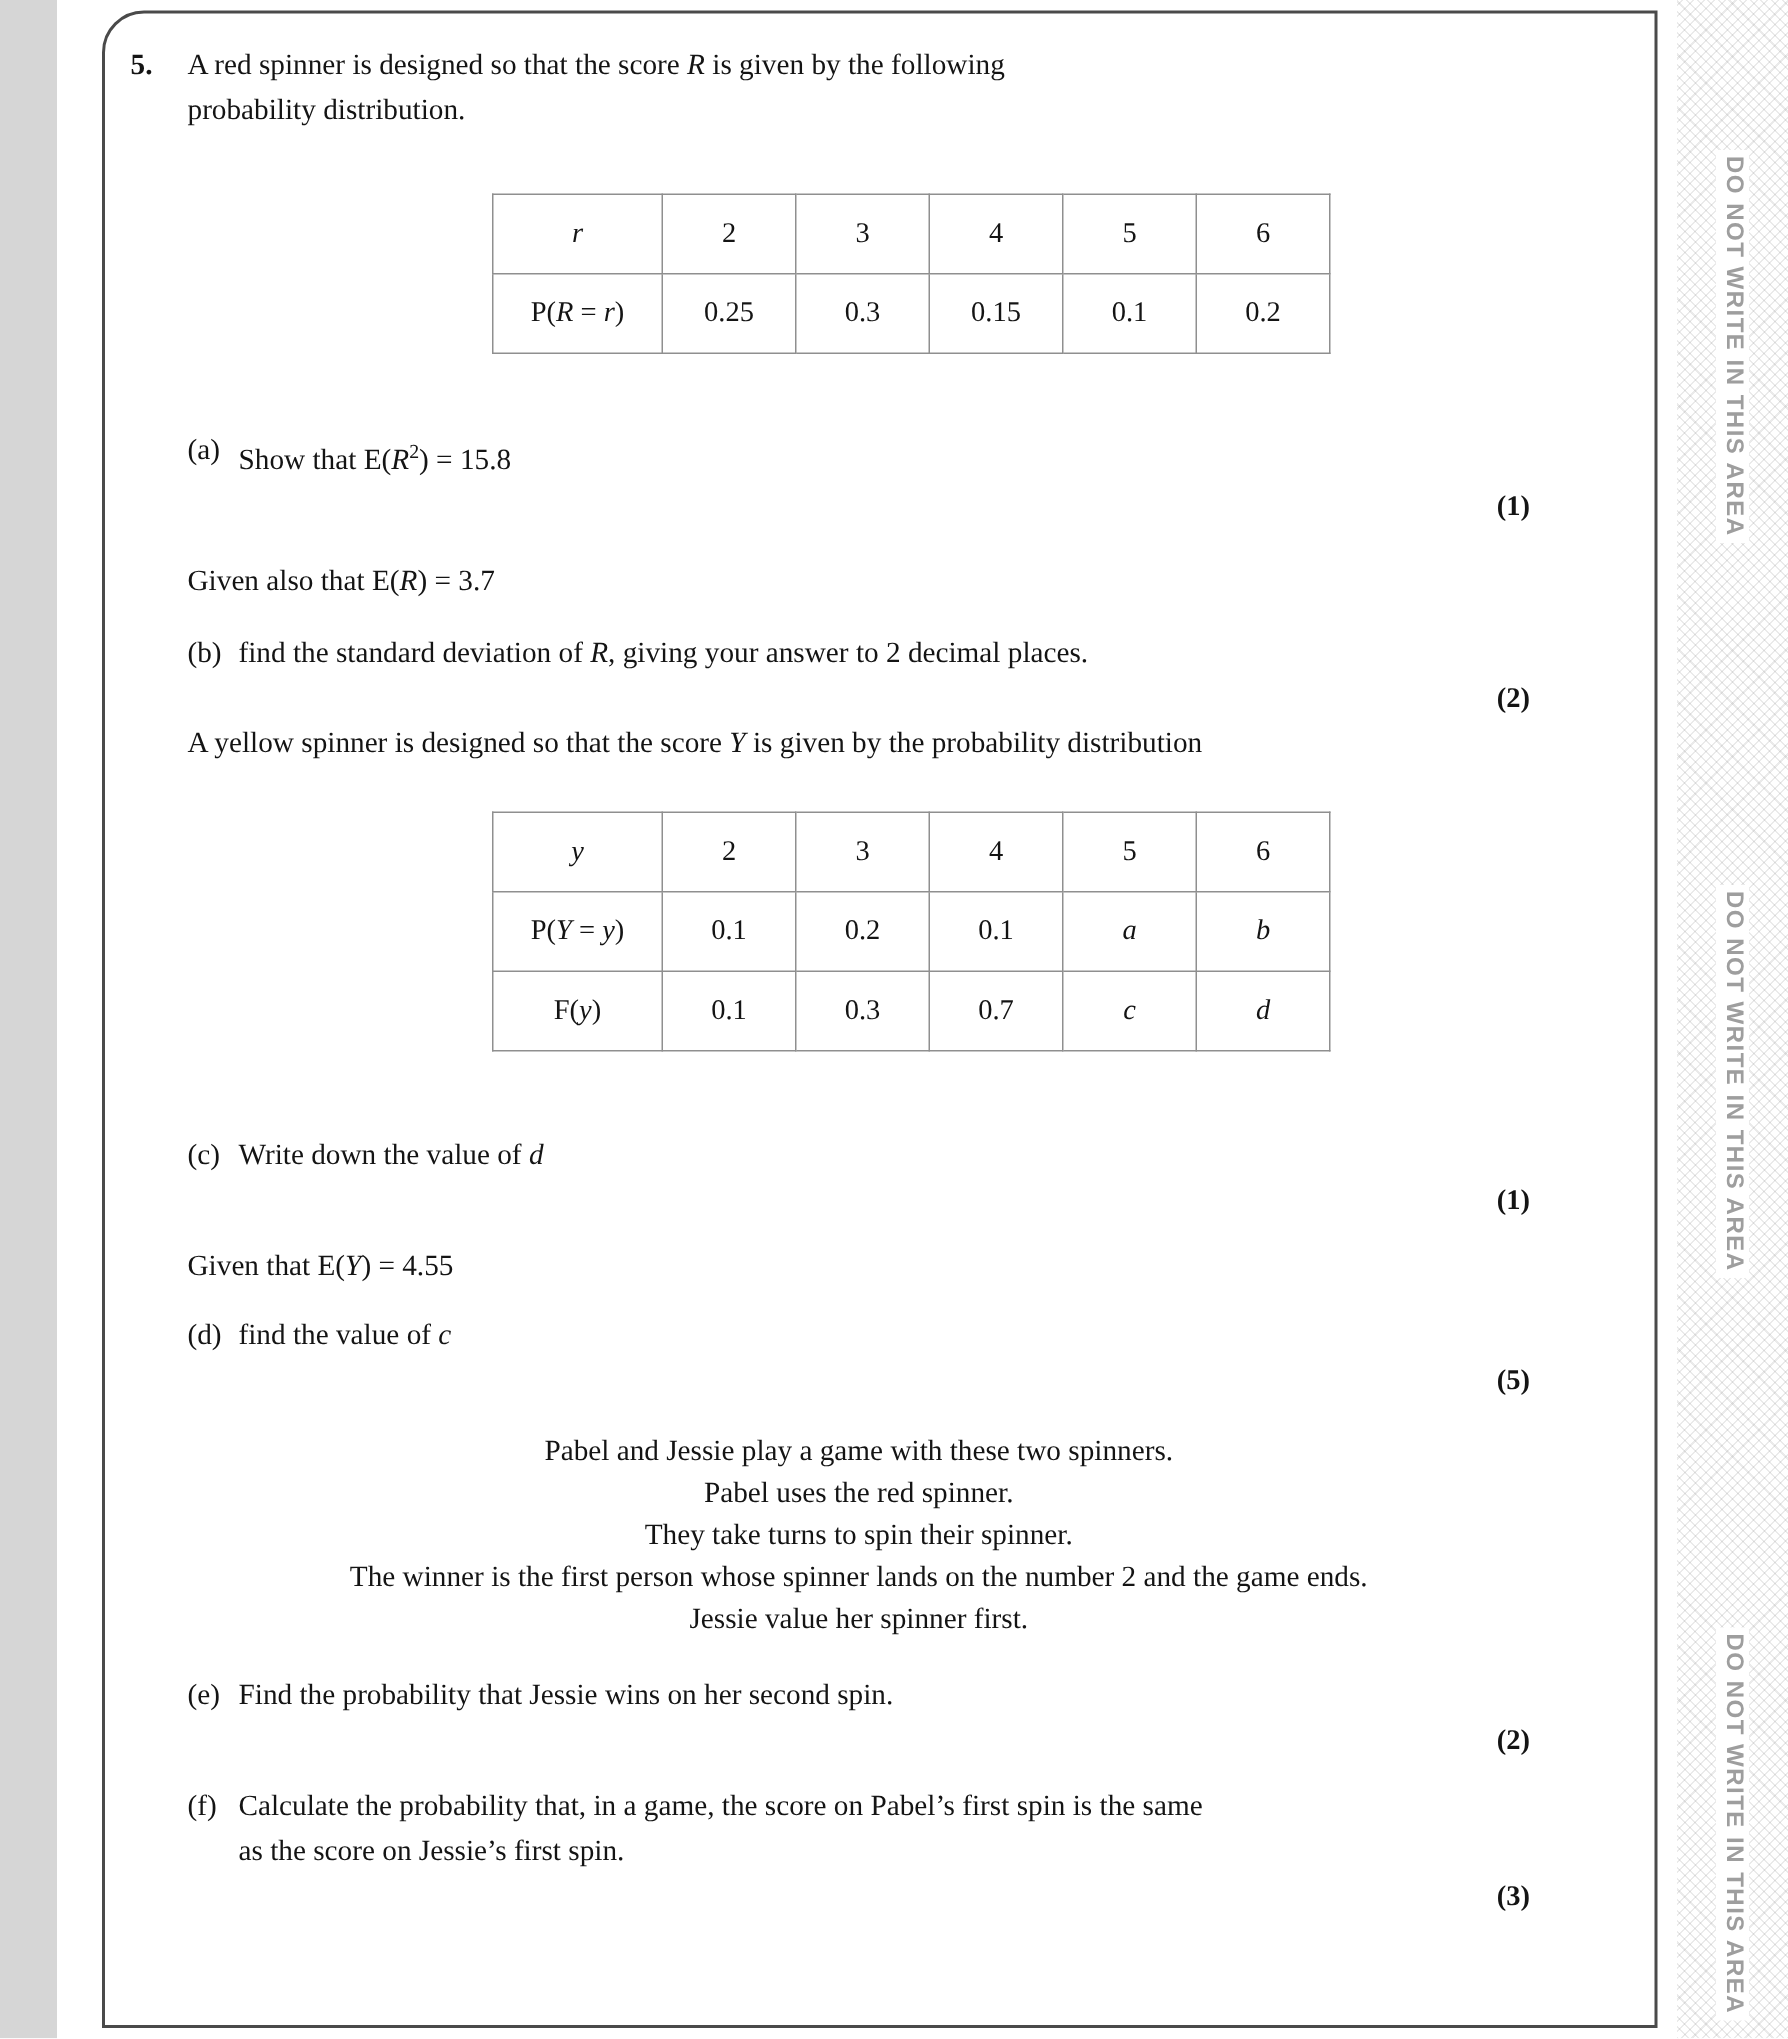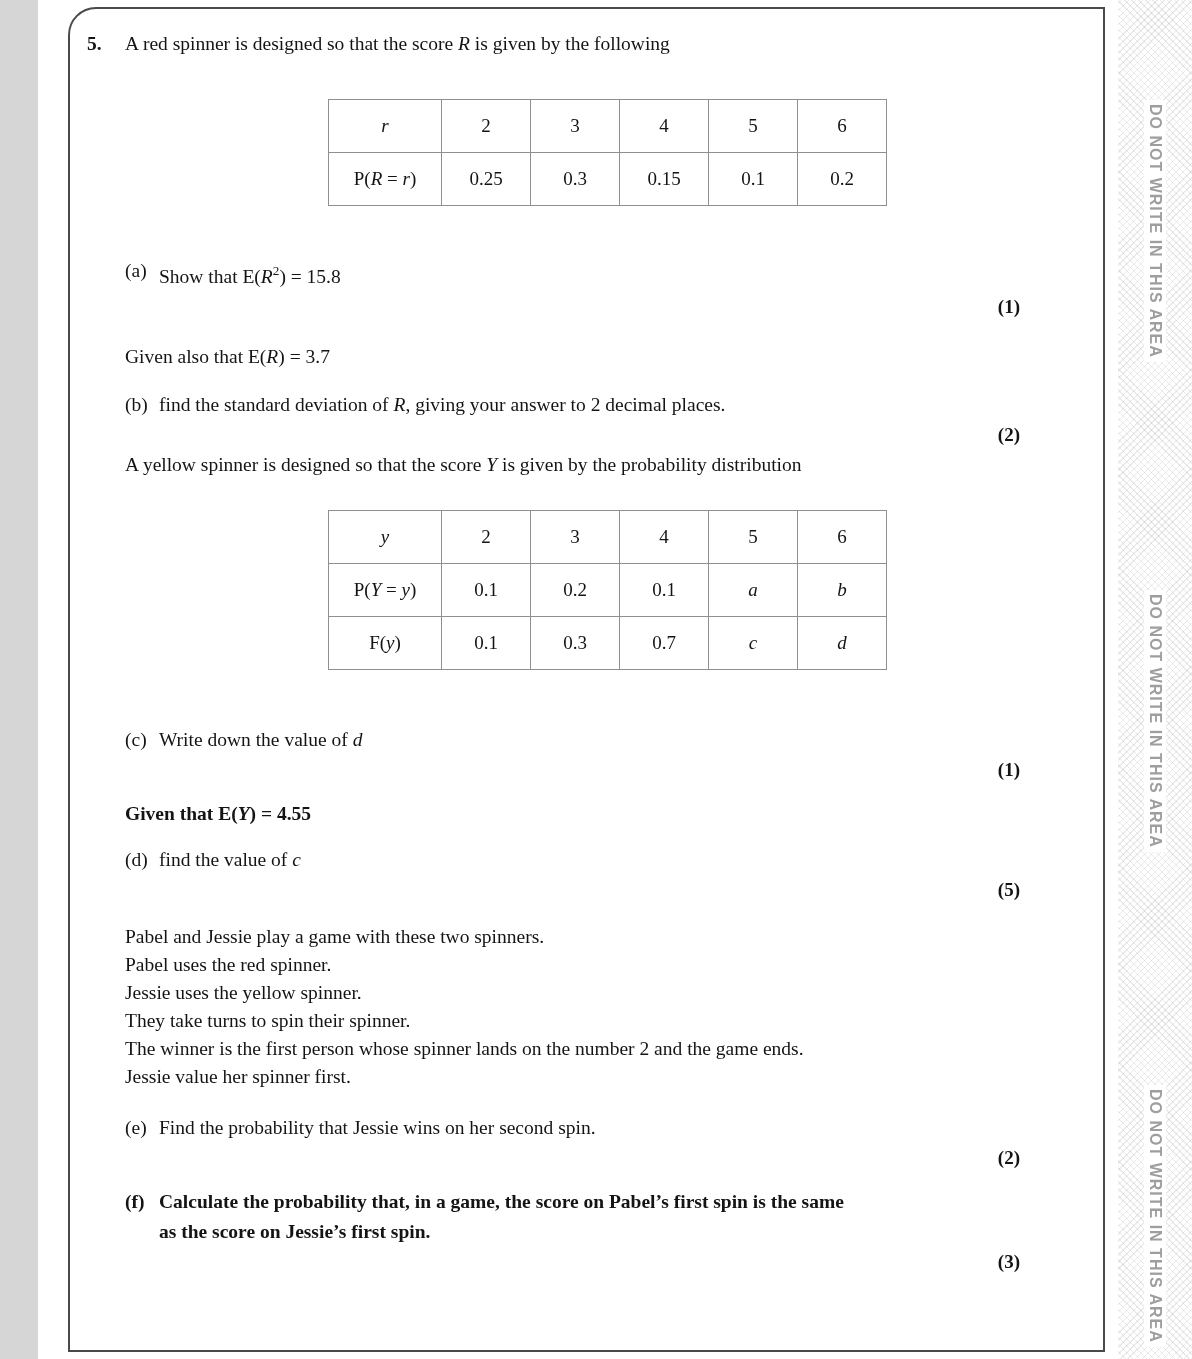--- a/index.html
+++ b/index.html
@@ -36,44 +36,45 @@
   .qtable{border-collapse:collapse;margin-left:203px;margin-top:40px;}
   .qtable td{
     border:1.5px solid #8f8f8f;text-align:center;vertical-align:middle;
     font-size:19px;height:50px;background:#ffffff;
   }
   .qtable td.c0{width:110px;}
   .qtable td.cn{width:86px;}
   .part{display:flex;font-size:19.5px;line-height:30px;}
   .plabel{width:34px;flex:none;}
   .marks{text-align:right;font-weight:bold;font-size:19px;line-height:30px;}
-  .game{font-size:19.5px;line-height:28px;margin-top:18px;}
+  .game{font-size:19.5px;line-height:28px;margin-top:18px;text-align:center;}
   sup{font-size:0.68em;}
   .mt50{margin-top:50px;}
   .mt20{margin-top:20px;font-family:Liberation Serif, serif;}
   .mt18{margin-top:18px;}
   .mt12{margin-top:0;}
   .mt30{margin-top:30px;}
   .mt55{margin-top:55px;}
-  .mt14{margin-top:14px;font-weight:bold;}
+  .mt14{margin-top:14px;}
   .mt16{margin-top:16px;}
   .mt22{margin-top:22px;}
 </style>
 </head>
 <body>
 
 <div class="page">
 
   <div class="left-strip"></div>
 
   <div class="frame">
 
     <div class="para intro">
       <span class="qnum">5.</span>
       <div><span>A red spinner is designed so that the score </span><span class="var">R</span><span> is given by the following</span></div>
+      <div>probability distribution.</div>
     </div>
 
     <table class="qtable">
       <tbody>
           <tr>
         <td class="c0 var">r</td>
         <td class="cn">2</td>
         <td class="cn">3</td>
         <td class="cn">4</td>
         <td class="cn">5</td>
@@ -147,21 +148,20 @@
 
     <div class="part mt16">
       <span class="plabel">(d)</span>
       <span><span>find the value of </span><span class="var">c</span></span>
     </div>
     <div class="marks">(5)</div>
 
     <div class="game">
       <div>Pabel and Jessie play a game with these two spinners.</div>
       <div>Pabel uses the red spinner.</div>
-      <div>Jessie uses the yellow spinner.</div>
       <div>They take turns to spin their spinner.</div>
       <div>The winner is the first person whose spinner lands on the number 2 and the game ends.</div>
       <div>Jessie value her spinner first.</div>
     </div>
 
     <div class="part mt22">
       <span class="plabel">(e)</span>
       <span>Find the probability that Jessie wins on her second spin.</span>
     </div>
     <div class="marks">(2)</div>

